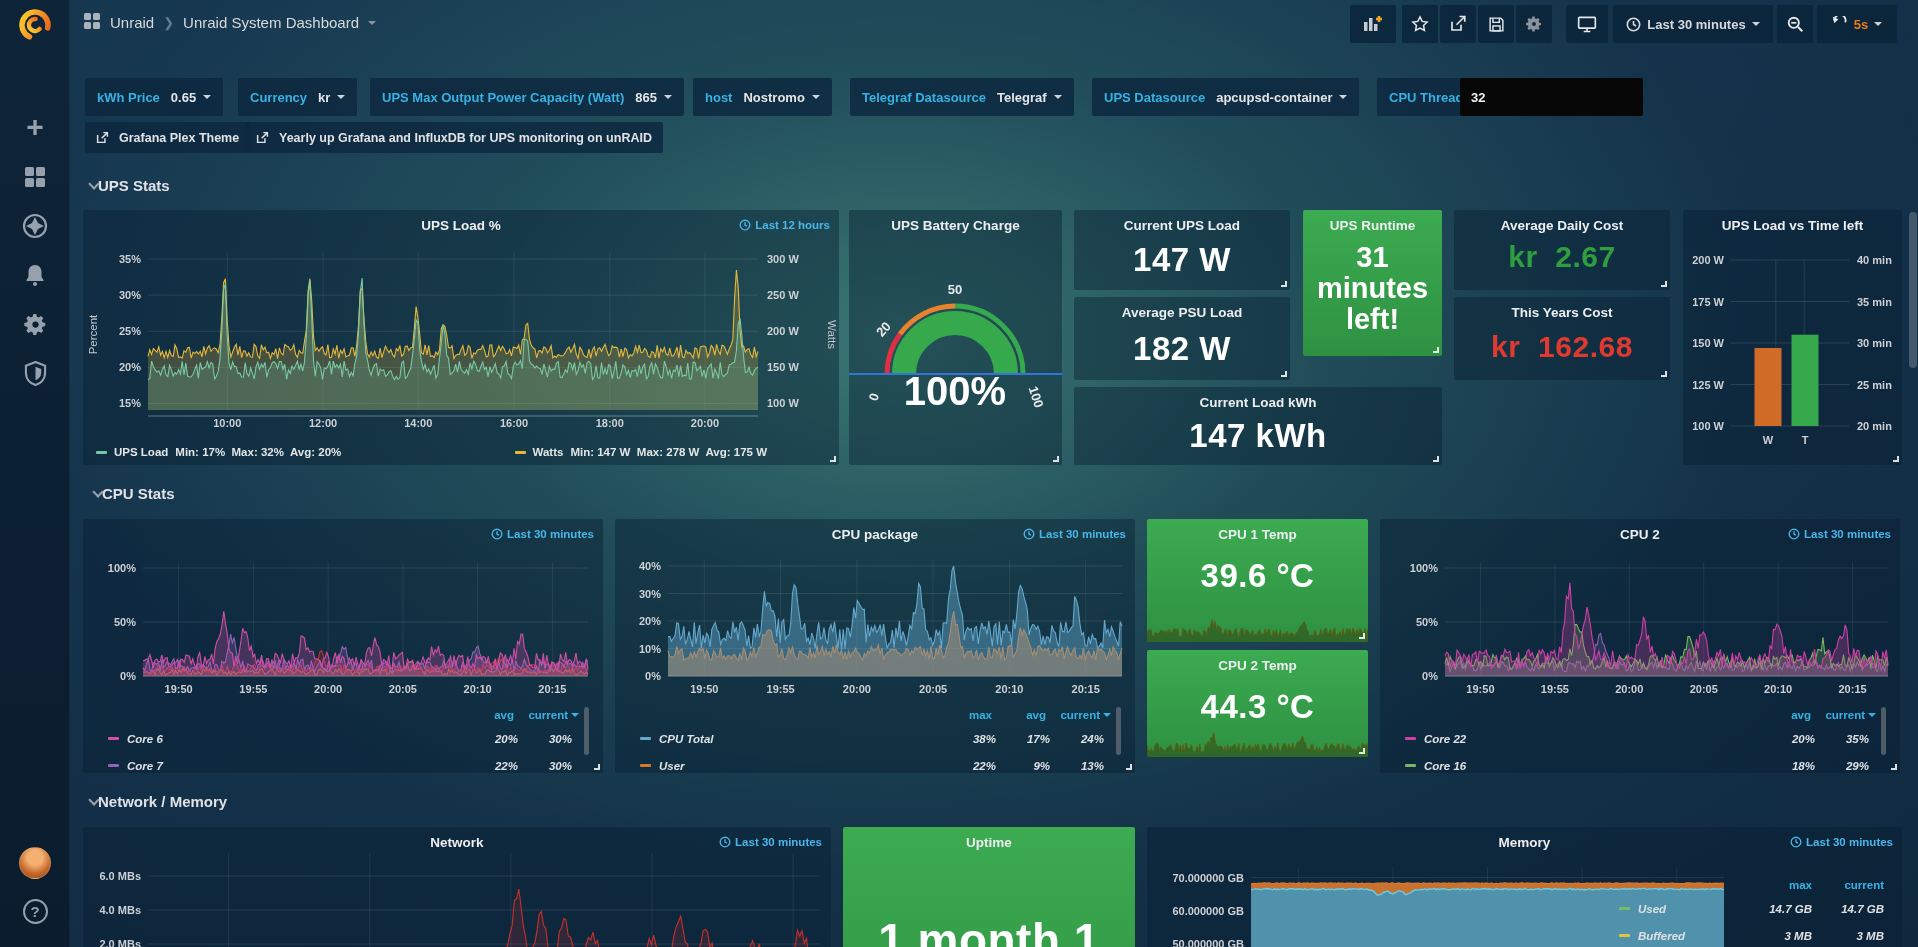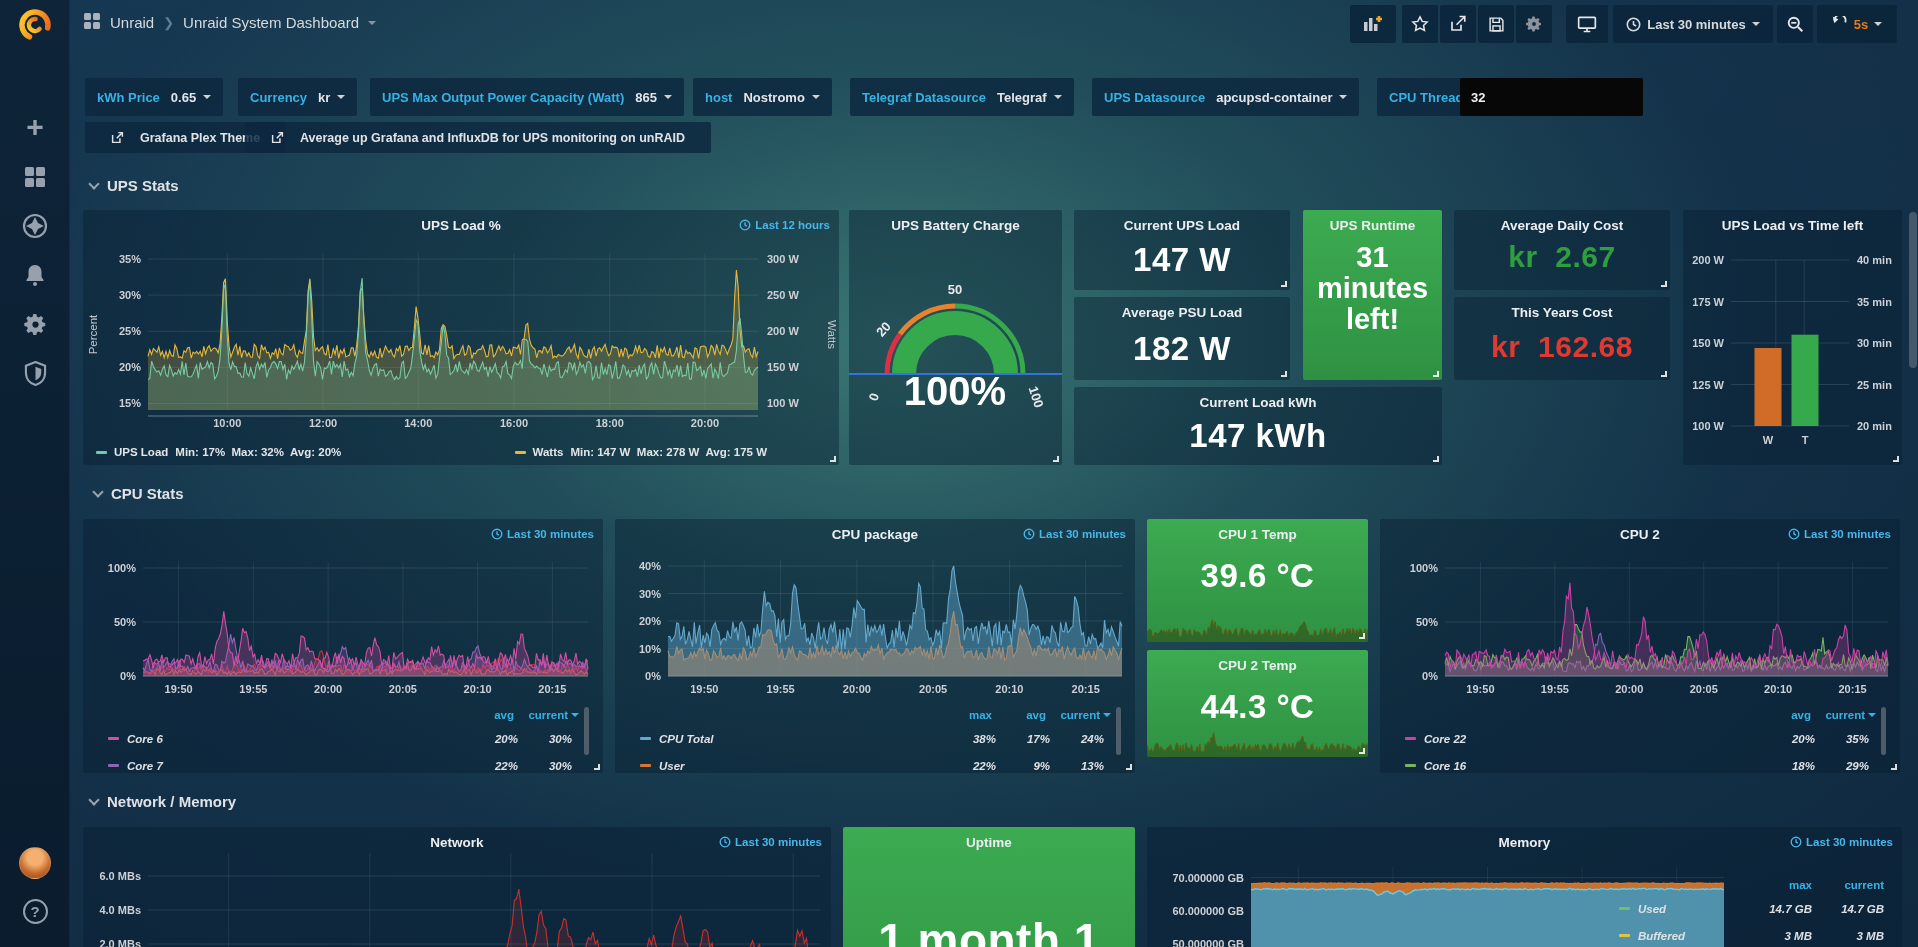--- a/index.html
+++ b/index.html
@@ -13,22 +13,22 @@
   #sidebar{position:absolute;left:0;top:0;width:70px;height:947px;background:linear-gradient(180deg,#0e2438,#0a1c2e);border-right:1px solid rgba(255,255,255,0.05);z-index:5;}
   .sb-icon{position:absolute;left:0;width:70px;display:flex;justify-content:center;align-items:center;color:#96a1ad;}
   
   .crumb{position:absolute;display:flex;align-items:center;gap:9px;color:#d8d9da;font-size:15px;}
   .navbtn{position:absolute;top:5px;height:38px;background:rgba(10,36,58,0.85);border-radius:2px;display:flex;align-items:center;justify-content:center;color:#c7cbd1;gap:6px;}
   .caret{width:0;height:0;border-left:4px solid transparent;border-right:4px solid transparent;border-top:4px solid #cfd2d6;display:inline-block;}
   
   .pill{position:absolute;top:78px;height:38px;background:rgba(12,39,62,0.82);border-radius:2px;display:flex;align-items:center;gap:11px;padding:0 12px;font-size:13px;font-weight:bold;}
   .pill-label{color:#36b2e4;}
   .pill-value{color:#e3e5e8;display:flex;align-items:center;gap:7px;}
-  .dash-link{position:absolute;top:122px;height:31px;background:rgba(12,39,62,0.82);border-radius:2px;display:flex;align-items:center;gap:16px;padding:0 26px;color:#e0e2e5;font-size:12.5px;font-weight:bold;}
-  .shead{position:absolute;display:flex;align-items:center;gap:9px;color:#e0e2e5;font-weight:bold;font-size:15px;}
+  .dash-link{position:absolute;top:122px;height:31px;background:rgba(12,39,62,0.82);border-radius:2px;display:flex;align-items:center;gap:10px;padding:0 11px;color:#e0e2e5;font-size:12.5px;font-weight:bold;}
+  .shead{position:absolute;display:flex;align-items:center;gap:0;color:#e0e2e5;font-weight:bold;font-size:15px;}
   .chev{width:8px;height:8px;border-left:2px solid #9aa3ad;border-bottom:2px solid #9aa3ad;transform:rotate(-45deg);margin-top:-4px;}
   
   .panel{position:absolute;background:rgba(8,28,48,0.42);border-radius:2px;overflow:hidden;}
   .ptitle{position:absolute;top:8px;left:0;right:0;text-align:center;color:#eceef1;font-weight:bold;font-size:13.5px;z-index:2;}
   .ptime{position:absolute;top:9px;right:9px;color:#49b6ea;font-size:11.5px;font-weight:bold;display:flex;gap:4px;align-items:center;z-index:2;}
   .chart{position:absolute;inset:0;}
   .corner{position:absolute;right:3px;bottom:3px;width:6px;height:6px;border-right:2px solid rgba(255,255,255,0.85);border-bottom:2px solid rgba(255,255,255,0.85);}
   .statv{position:absolute;left:0;right:0;text-align:center;color:#fff;font-weight:bold;font-size:33px;letter-spacing:0.5px;}
   .green-panel{background:linear-gradient(180deg,#3cab51,#2e9142);}
   .tick{fill:#cdd0d4;font-size:11px;font-weight:bold;}
@@ -239,21 +239,21 @@
         <path d="M9 2h5v5"></path>
       </svg>
     <span>Grafana Plex Theme</span>
   </div>
   <div class="dash-link" style="left:245px">
     <svg width="13" height="13" viewBox="0 0 16 16" fill="none" stroke="#dfe2e6" stroke-width="1.8">
         <path d="M2 5v9h9v-5"></path>
         <path d="M7 9l7-7"></path>
         <path d="M9 2h5v5"></path>
       </svg>
-    <span>Average up Grafana and InfluxDB for UPS monitoring on unRAID</span>
+    <span>Yearly up Grafana and InfluxDB for UPS monitoring on unRAID</span>
   </div>
 
   <div class="shead" style="left:90px;top:177px">
     <span class="chev"></span>
     <span>UPS Stats</span>
   </div>
   <div class="shead" style="left:94px;top:485px">
     <span class="chev"></span>
     <span>CPU Stats</span>
   </div>
@@ -346,21 +346,21 @@
     <div class="ptitle">Average PSU Load</div>
     <div class="statv" style="top:33px">182 W</div>
     <span class="corner"></span>
   </div>
   <div class="panel" style="left:1074px;top:387px;width:368px;height:78px">
     <div class="ptitle">Current Load kWh</div>
     <div class="statv" style="top:30px">147 kWh</div>
     <span class="corner"></span>
   </div>
 
-  <div class="panel green-panel" style="left:1303px;top:210px;width:139px;height:170px">
+  <div class="panel green-panel" style="left:1303px;top:210px;width:139px;height:146px">
     <div class="ptitle">UPS Runtime</div>
     <div style="position:absolute;top:32px;left:6px;right:6px;text-align:center;color:#fff;font-weight:bold;font-size:29px;line-height:1.07">31 minutes left!</div>
     <span class="corner"></span>
   </div>
 
   <div class="panel" style="left:1454px;top:210px;width:216px;height:80px">
     <div class="ptitle">Average Daily Cost</div>
     <div class="statv" style="top: 30px; font-size: 30px; white-space: pre; color: rgb(47, 158, 63);">kr  2.67</div>
     <span class="corner"></span>
   </div>

